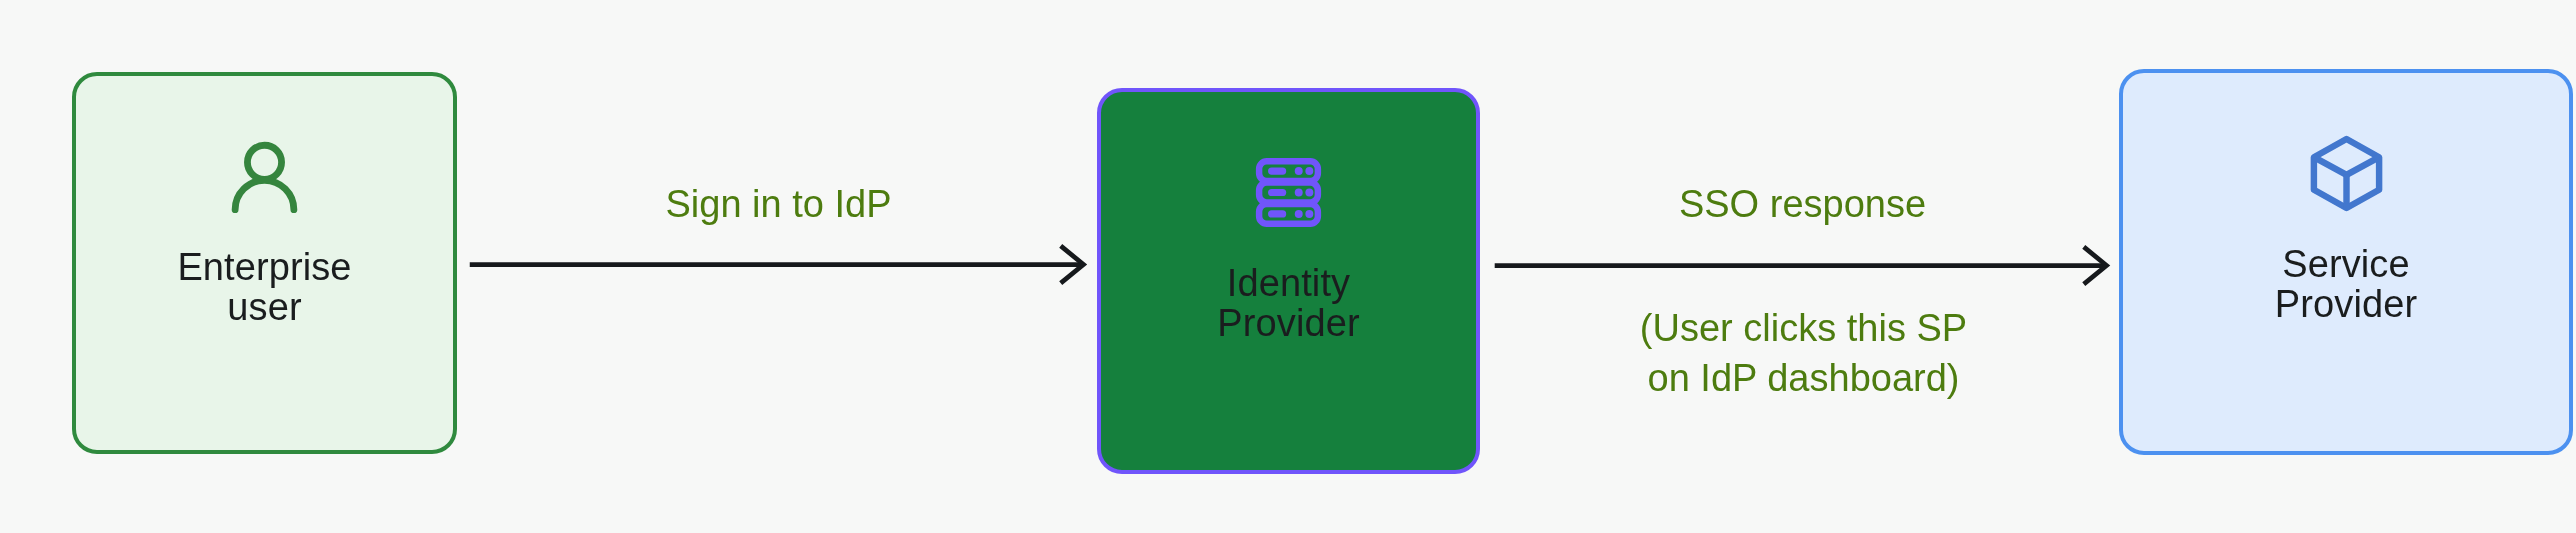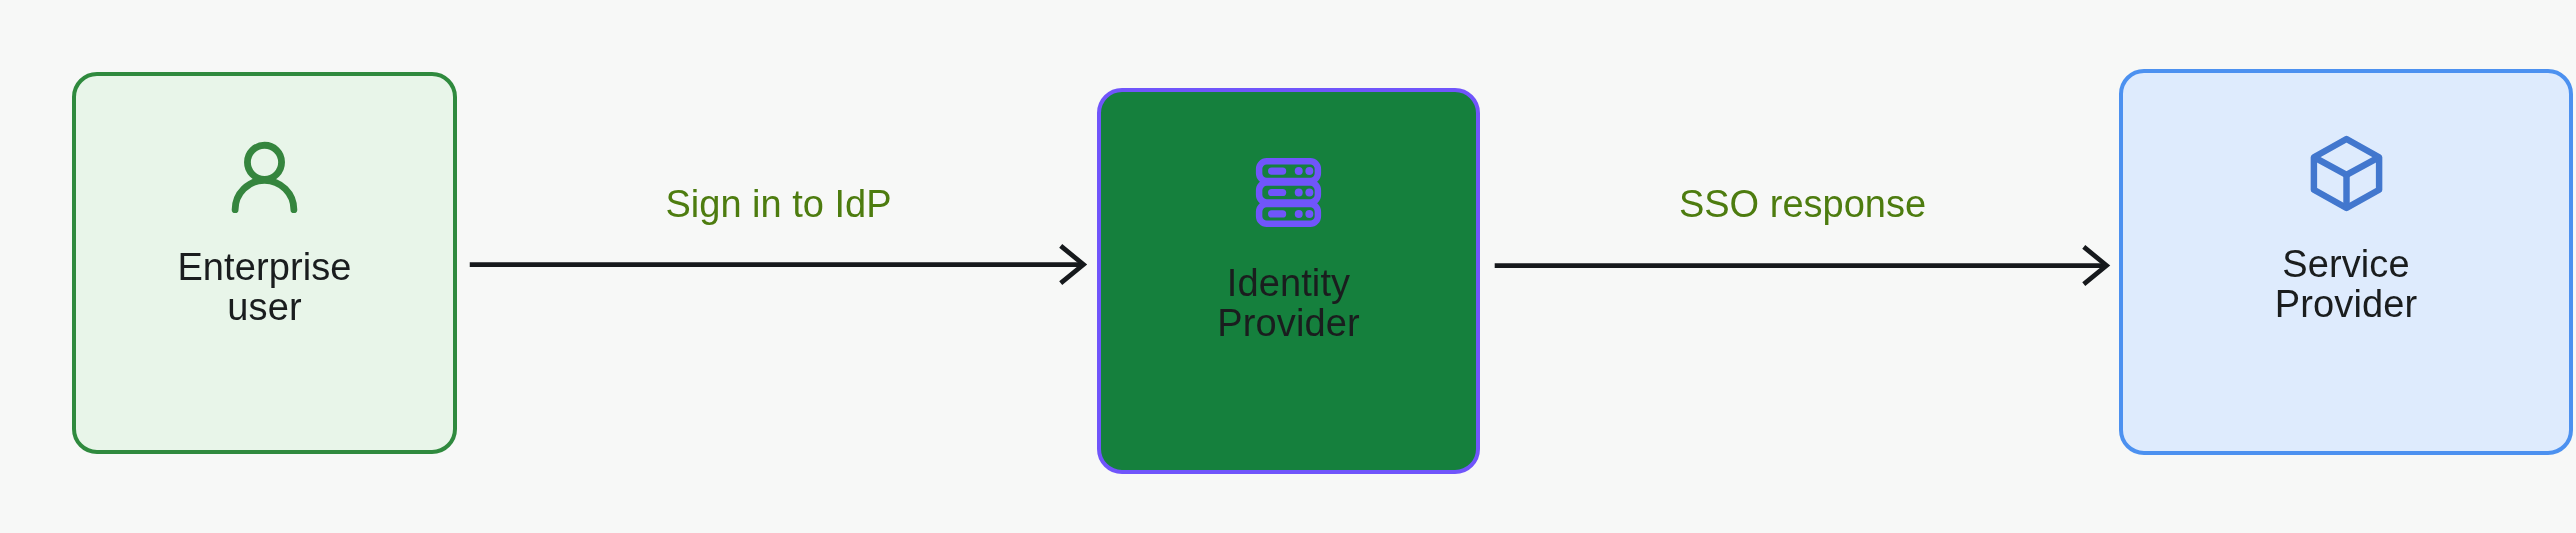--- a/index.html
+++ b/index.html
@@ -183,15 +183,17 @@
 
   <div class="edge-label" id="edge-2-label-top">SSO response</div>
 
   <div class="edge" id="edge-2">
     <svg width="617" height="57" viewBox="0 0 648 60">
       <line x1="0" y1="30" x2="642" y2="30" stroke="#16191C" stroke-width="5"></line>
       <polyline points="622,12 644,30 622,48" fill="none" stroke="#16191C" stroke-width="5" stroke-linecap="square" stroke-linejoin="miter"></polyline>
     </svg>
   </div>
 
+  <div class="edge-label" id="edge-2-label-bottom">(User clicks this SP
+on IdP dashboard)</div>
 
 </div>
 
 
 </body></html>

